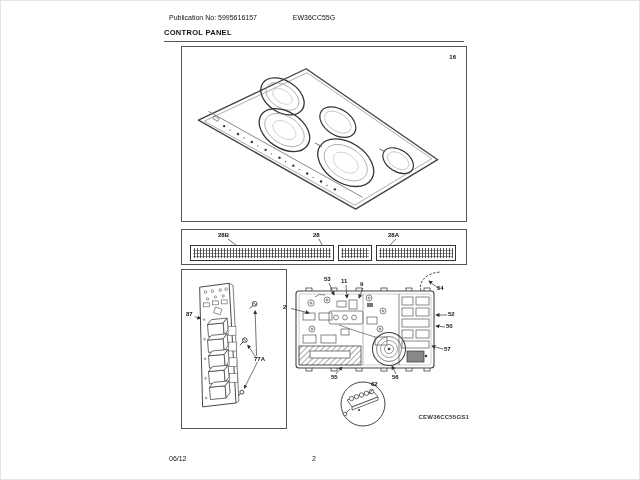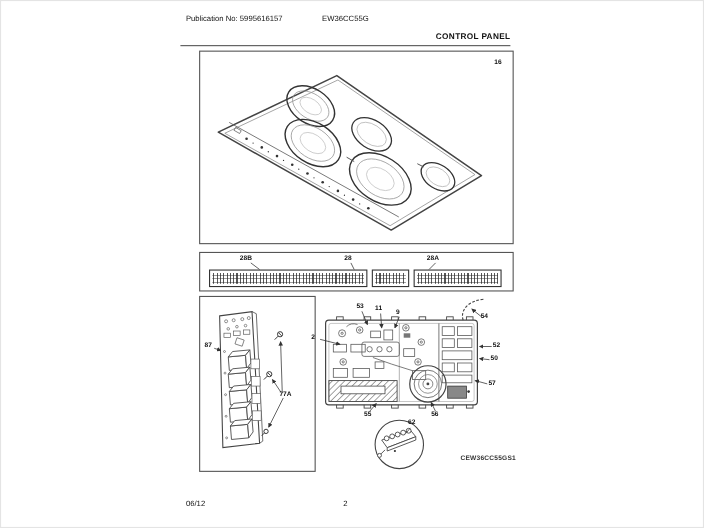--- a/index.html
+++ b/index.html
@@ -2,21 +2,21 @@
 <html><head>
 <meta charset="utf-8">
 <style>
   html,body{margin:0;padding:0;}
   body{
     width:640px;height:480px;background:#ffffff;position:relative;overflow:hidden;
     font-family:"Liberation Sans", sans-serif;color:#111;
   }
   .page{position:absolute;left:0;top:0;width:638px;height:478px;background:#fff;border:1px solid #e4e4e4;}
   .t{position:absolute;font-size:7px;line-height:8px;color:#111;white-space:nowrap;}
-  .title{font-weight:bold;font-size:7.5px;letter-spacing:.3px;text-align:right;}
+  .title{font-weight:bold;font-size:7.5px;letter-spacing:.3px;text-align:left;}
   .rule{position:absolute;height:1px;background:#555;}
   .figbox{position:absolute;border:1px solid #555;background:#fff;}
   .callout{position:absolute;font-size:6px;line-height:6px;font-weight:bold;color:#111;white-space:nowrap;}
   .code{position:absolute;font-size:6px;font-weight:bold;color:#333;letter-spacing:.2px;}
   .overlay-strip{
     position:absolute;border:1px solid #333;background-clip:content-box;padding:2px;
     background-image:
       repeating-linear-gradient(90deg, rgba(40,40,40,.78) 0 1px, rgba(255,255,255,0) 1px 3px),
       repeating-linear-gradient(0deg, rgba(40,40,40,.45) 0 1px, rgba(255,255,255,0) 1px 3px);
   }

